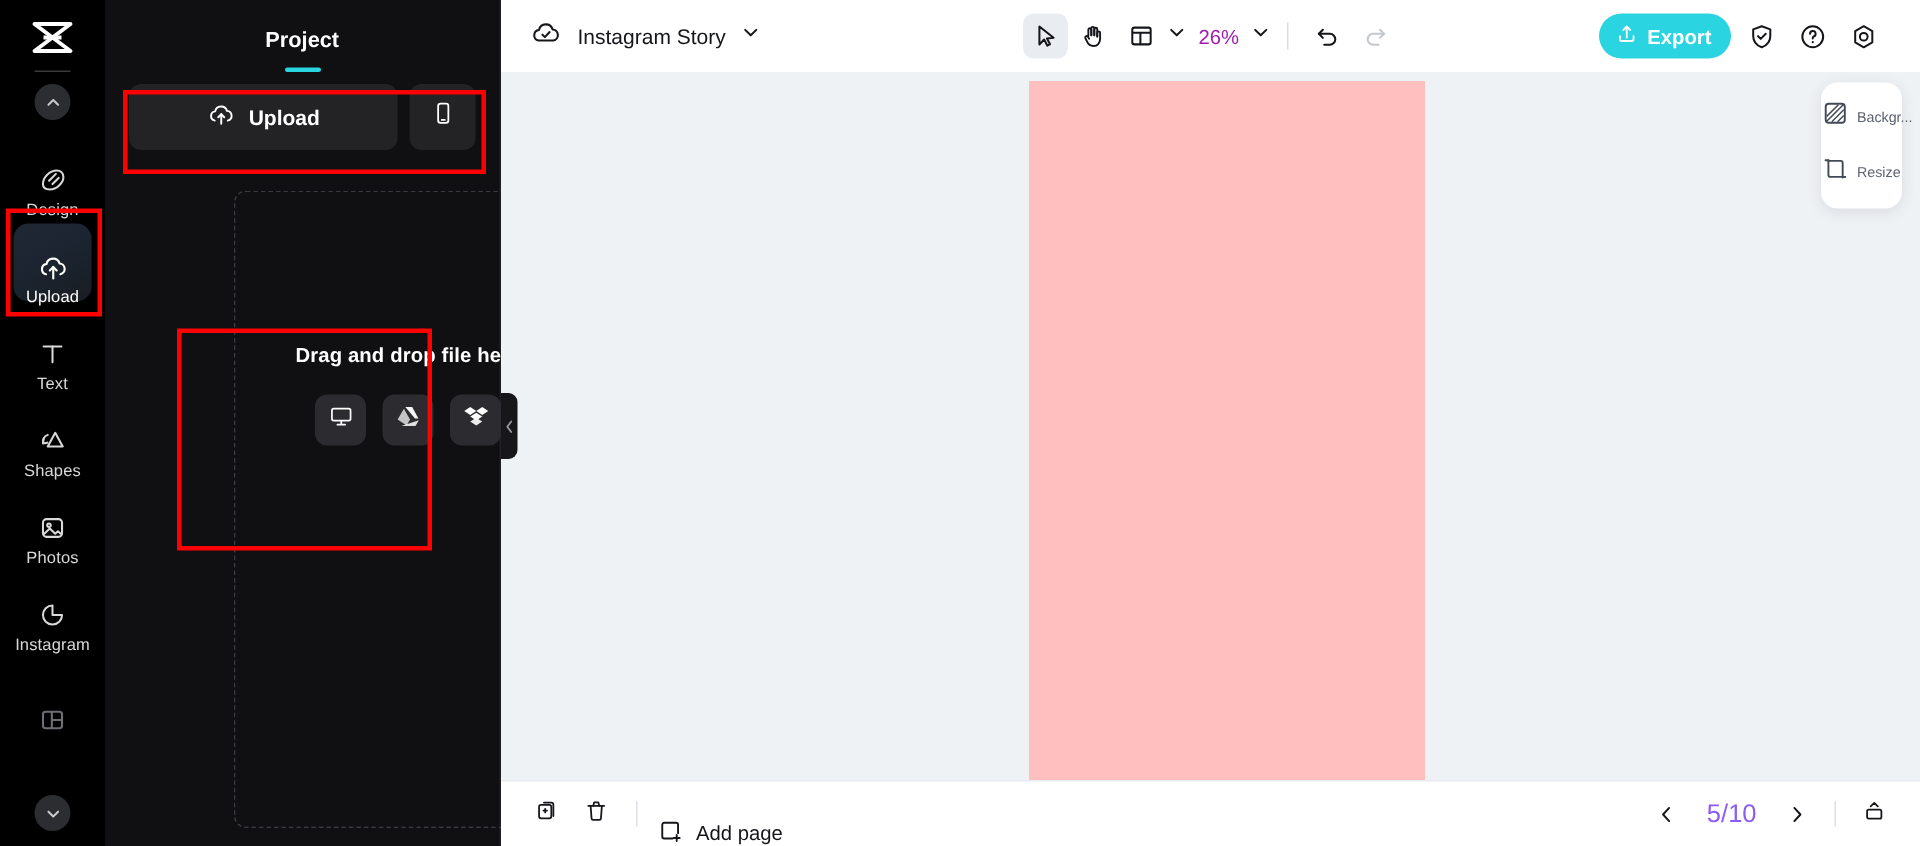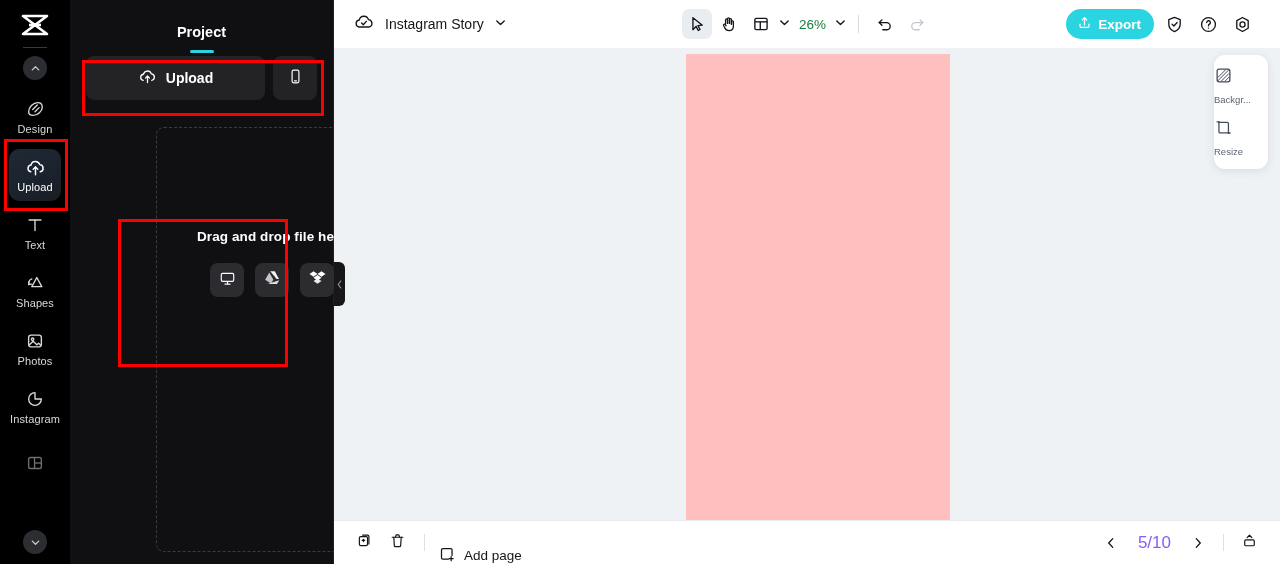--- a/index.html
+++ b/index.html
@@ -22,40 +22,40 @@
   .rail-sep { width: 24px; height: 1px; background: #3a3a3a; margin-top: 9px; }
   .scroll-btn {
     width: 24px; height: 24px; border-radius: 50%;
     background: #2b2d30; display: flex; align-items: center; justify-content: center;
     margin-top: 8px; z-index: 5;
   }
   .scroll-btn.bottom { position: absolute; bottom: 10px; left: 23px; margin: 0; }
   .rail-items { width: 70px; margin-top: 8px; }
   .rail-item {
     width: 70px; height: 58px; display: flex; flex-direction: column;
-    align-items: center; justify-content: center; gap: 4px;
+    align-items: center; justify-content: flex-end; gap: 4px;
     position: relative;
   }
   .rail-item .ri-ico { height: 20px; display:flex; align-items:center; justify-content:center; }
   .rail-item .ri-lab { font-size: 11px; color: #d9d9d9; line-height: 12px; letter-spacing: .1px; }
   .rail-item.active .ri-pill {
     position: absolute; left: 9px; top: 3px; width: 52px; height: 52px;
     border-radius: 10px;
     background: linear-gradient(150deg, #1f2833 0%, #1b2430 45%, #1a1d22 100%);
     z-index: 0;
   }
   .rail-item.active .ri-ico, .rail-item.active .ri-lab { position: relative; z-index: 1; color: #ffffff; }
 
   
   .panel {
     width: 264px; flex: 0 0 264px; height: 564px;
     background: #101012; position: relative;
     border-right: 1px solid #202024;
   }
-  .tabs { height: 45px; display: flex; align-items: flex-start; padding-top: 24px; }
+  .tabs { height: 45px; display: flex; align-items: flex-end; padding-top: 8px; }
   .tab { flex: 1; text-align: center; font-size: 14.5px; position: relative; padding-bottom: 10px; }
   .tab.active { color: #ffffff; font-weight: bold; }
   .tab.inactive { color: #8b8b90; }
   .tab .tab-underline {
     position: absolute; bottom: -3px; left: 50%; transform: translateX(-50%);
     width: 24px; height: 3px; border-radius: 2px; background: #2ad4e0;
   }
   .upload-row {
     display: flex; gap: 8px; padding: 0 16px; margin-top: 11px;
   }
@@ -100,21 +100,21 @@
   .doc-title { font-size: 14px; color: #15161a; }
   .tb-center {
     position: absolute; left: 50%; transform: translateX(-50%);
     display: flex; align-items: center; gap: 2px;
   }
   .tb-btn {
     width: 30px; height: 30px; border-radius: 7px;
     display: flex; align-items: center; justify-content: center;
   }
   .tb-btn.active { background: #e9edf2; }
-  .zoom-val { font-size: 13.5px; color: #15803d; padding: 0 6px; }
+  .zoom-val { font-size: 13.5px; color: #a21caf; padding: 0 6px; }
   .tb-divider { width: 1px; height: 18px; background: #d8dce2; margin: 0 9px; }
   .tb-right { margin-left: auto; display: flex; align-items: center; gap: 6px; padding-right: 24px; }
   .export-btn {
     height: 30px; padding: 0 13px 0 11px; border-radius: 15px;
     background: #2ad4e0; color: #ffffff; font-size: 13.5px; font-weight: bold;
     display: flex; align-items: center; gap: 6px;
   }
   .icon-btn { width: 28px; height: 28px; display: flex; align-items: center; justify-content: center; }
 
   
@@ -122,21 +122,21 @@
   .artboard {
     position: absolute; left: 352px; top: 6px; width: 264px; height: 468px;
     background: #ffbfbf;
   }
   .float-panel {
     position: absolute; right: 12px; top: 7px; width: 54px;
     background: #ffffff; border-radius: 11px; padding: 11px 0 12px;
     box-shadow: 0 2px 10px rgba(20,30,50,.10);
     display: flex; flex-direction: column; align-items: center; gap: 13px;
   }
-  .fp-item { display: flex; flex-direction: column; align-items: flex-start; gap: 5px; width: 54px; }
+  .fp-item { display: flex; flex-direction: row; align-items: center; gap: 5px; width: 54px; }
   .fp-lab { font-size: 9.5px; color: #5b6270; line-height: 11px; }
 
   
   .bottombar {
     height: 44px; flex: 0 0 44px; background: #ffffff;
     border-top: 1px solid #e8ebef;
     display: flex; align-items: center; padding: 0 17px;
   }
   .bb-left { display: flex; align-items: center; gap: 4px; }
   .bb-btn { width: 28px; height: 28px; display: flex; align-items: center; justify-content: center; }

